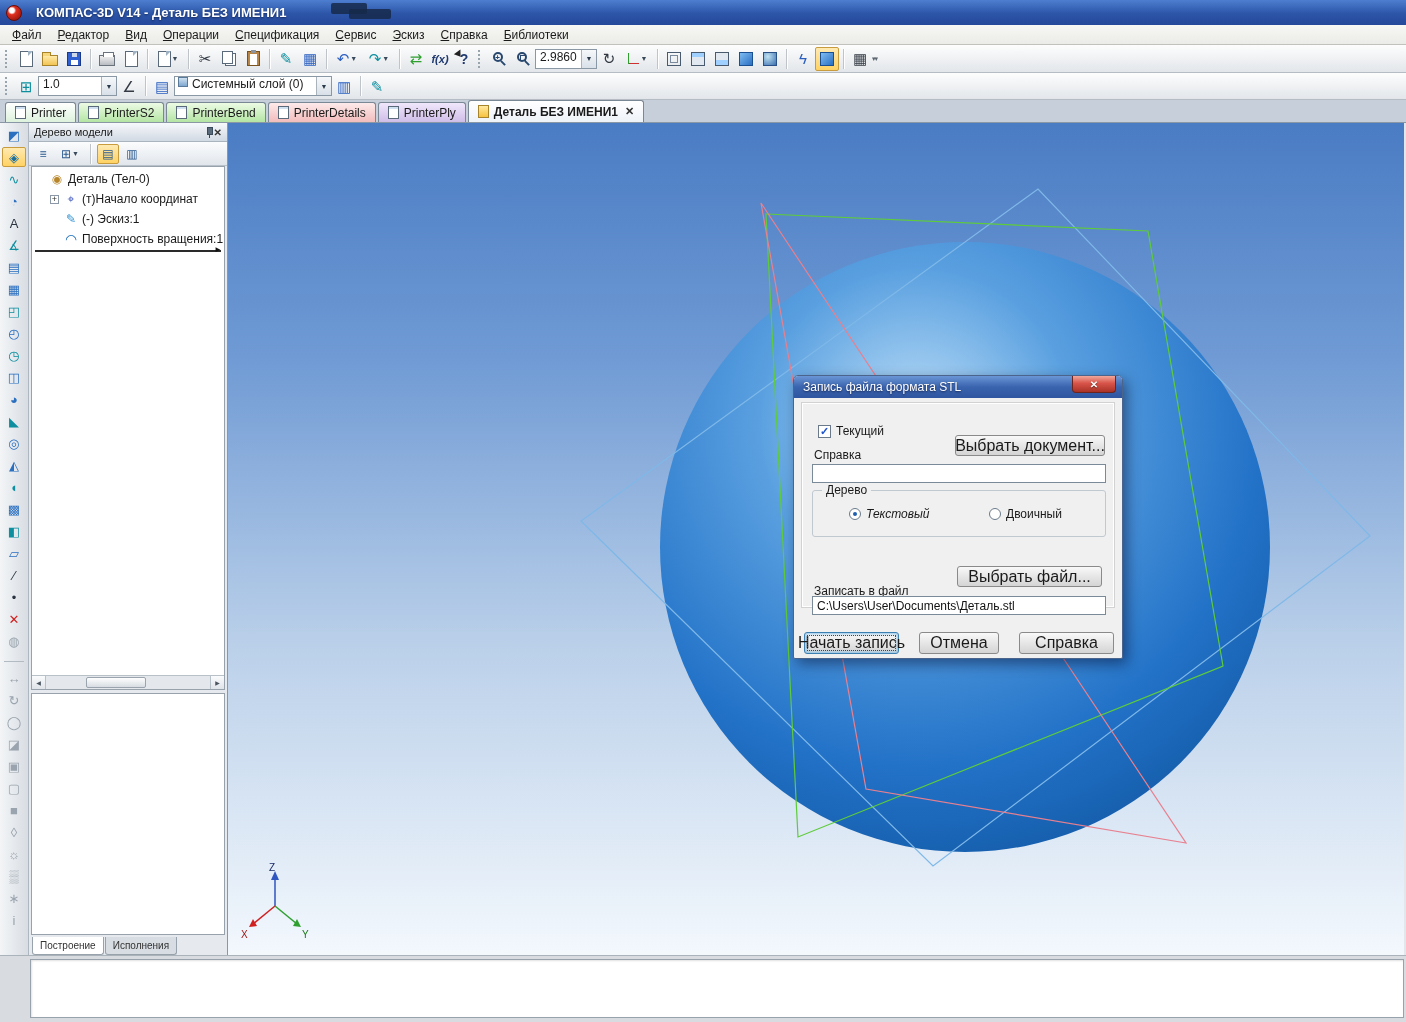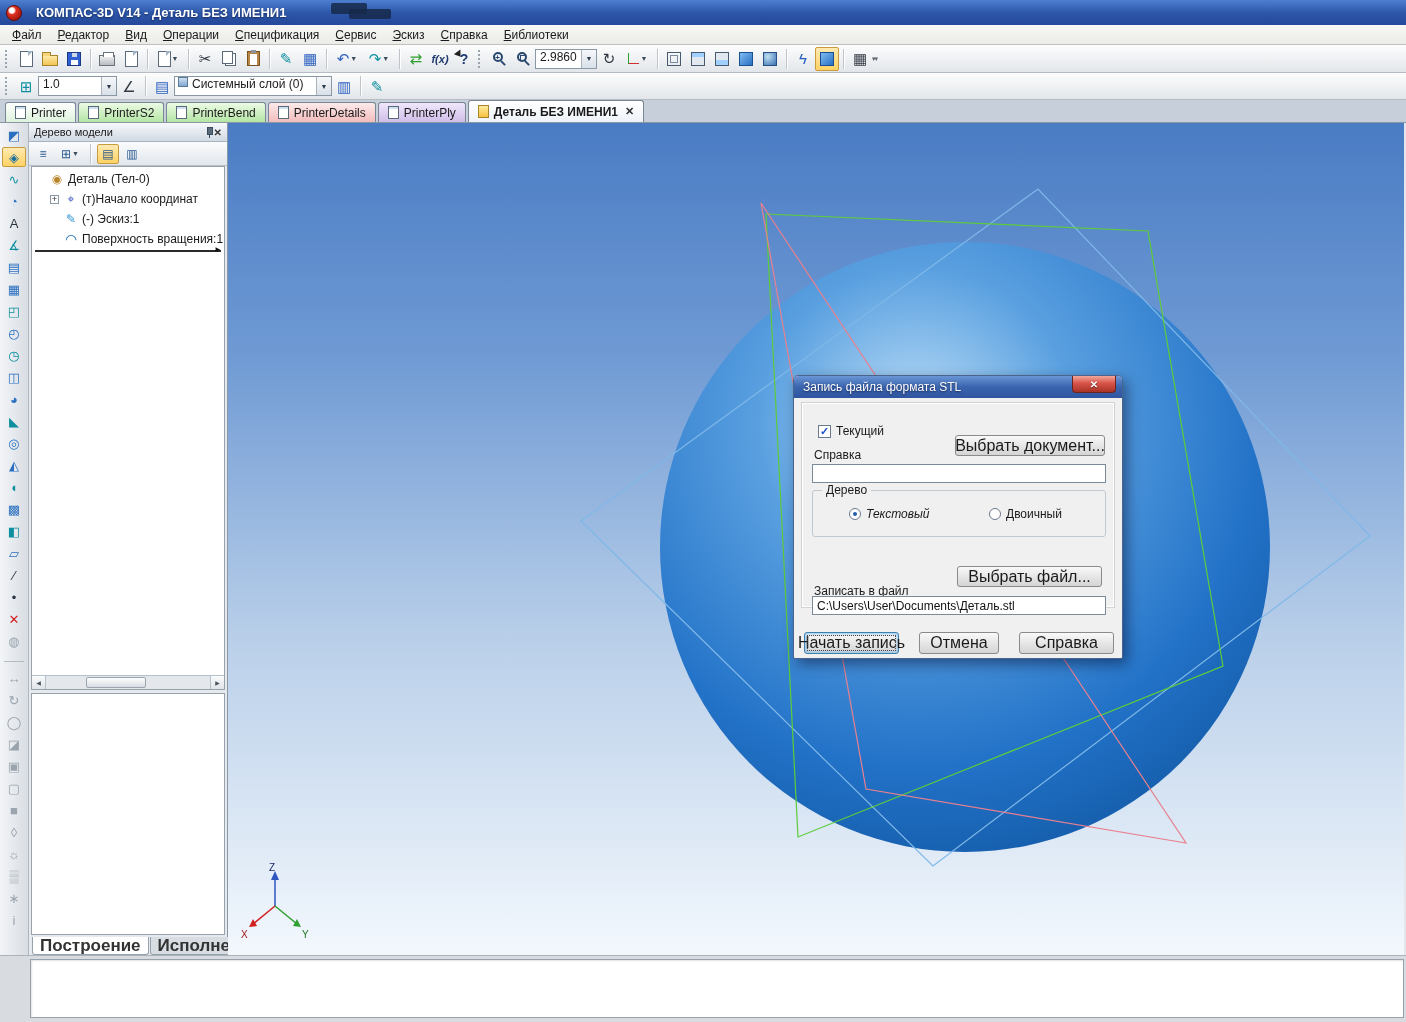--- a/index.html
+++ b/index.html
@@ -116,21 +116,21 @@
   .ticon { width:16px; flex:none; text-align:center; font-size:12px; margin-right:3px; }
   .i-part { color:#b8862a; } .i-axes { color:#4a5fc0; } .i-sketch { color:#2a8fd0; } .i-surface { color:#1f6fbf; font-size:14px; }
   .rollback { margin:1px 3px 0 3px; border-top:2px solid #2a2a2a; position:relative; }
   .rollback .ptr { position:absolute; right:-1px; top:-7px; font-size:8px; color:#111; }
   .hscroll { position:absolute; left:0; right:0; bottom:0; height:14px; background:#e4e8ec; border-top:1px solid #b8c0c8; display:flex; align-items:center; }
   .hs-btn { width:14px; height:13px; display:flex; align-items:center; justify-content:center; font-size:6px; color:#4a5560; background:linear-gradient(#fafbfc,#dfe4ea); border-right:1px solid #b8c0c8; flex:none; }
   .hs-btn.right { margin-left:auto; border-left:1px solid #b8c0c8; border-right:none; }
   .hs-thumb { width:60px; height:11px; margin-left:40px; background:linear-gradient(#fdfdfd,#d8dde3); border:1px solid #9aa4ae; border-radius:2px; }
   .tree-lower { flex:1; background:#fff; border:1px solid #98a2ac; margin:3px 2px 2px 2px; }
   .tree-tabs { height:18px; flex:none; display:flex; gap:1px; padding-left:3px; background:#e6eaef; }
-  .btab { font-size:17px; padding:3px 7px; display:flex; align-items:center; border:1px solid #98a2ac; border-top:none; border-radius:0 0 3px 3px; background:#d8dde3; color:#333;font-weight:bold; }
+  .btab { font-size:10px; padding:3px 7px; display:flex; align-items:center; border:1px solid #98a2ac; border-top:none; border-radius:0 0 3px 3px; background:#d8dde3; color:#333; }
   .bt-active { background:#fff; }
 
   
   .viewport { flex:1; position:relative; overflow:hidden; }
   .viewport > svg { position:absolute; left:0; top:0; }
 
   
   .dialog { position:absolute; left:565px; top:252px; width:330px; height:284px; background:#f0f0f0; border:1px solid #4a648c; border-radius:5px 5px 2px 2px; box-shadow:4px 5px 14px rgba(0,0,30,.45); }
   .dlg-title { height:22px; background:linear-gradient(#6a96d6,#3a64ae 50%,#2f55a0); border-radius:4px 4px 0 0; display:flex; align-items:flex-start; color:#fff; font-size:12px; padding-left:9px; }
   .dlg-title .t { margin-top:4px; text-shadow:0 1px 2px rgba(0,0,30,.6); flex:1; }

